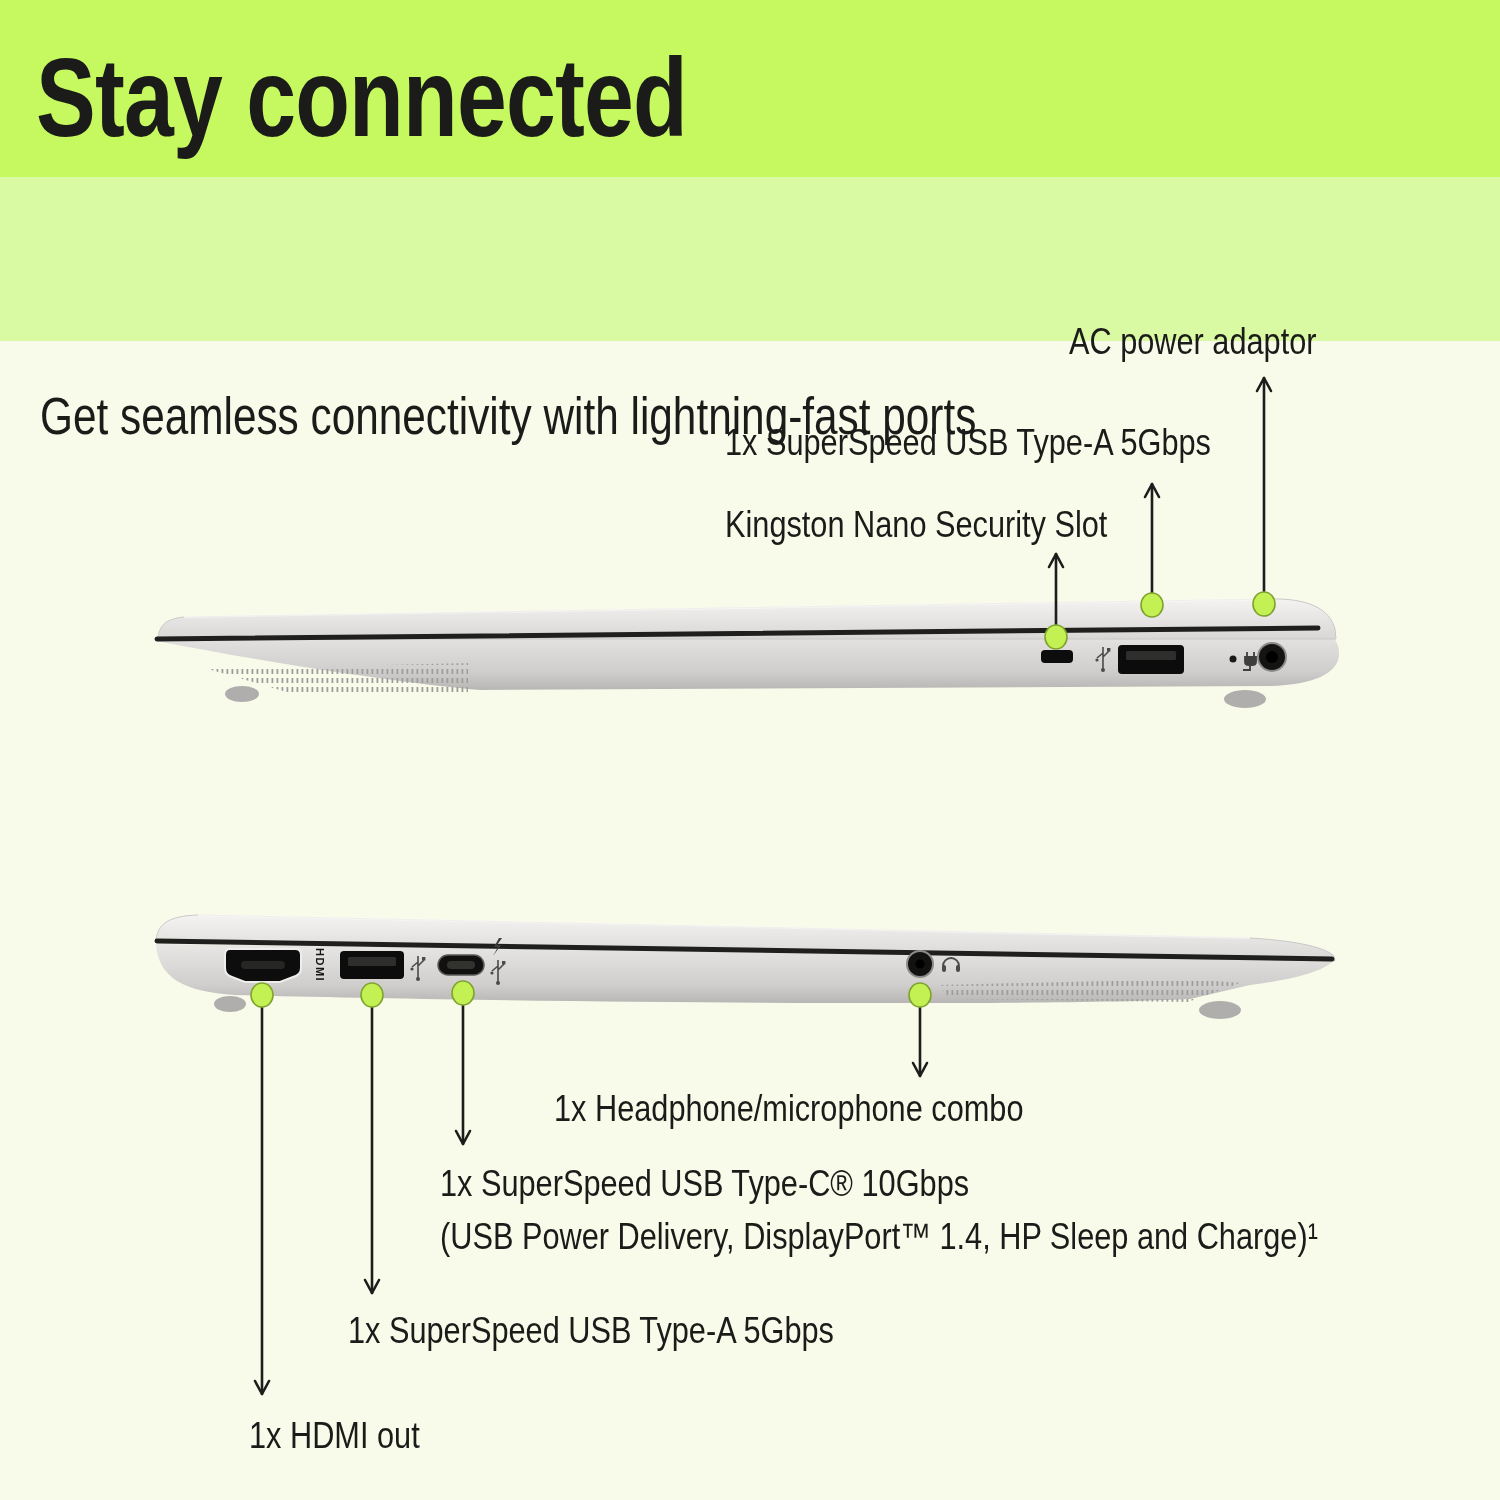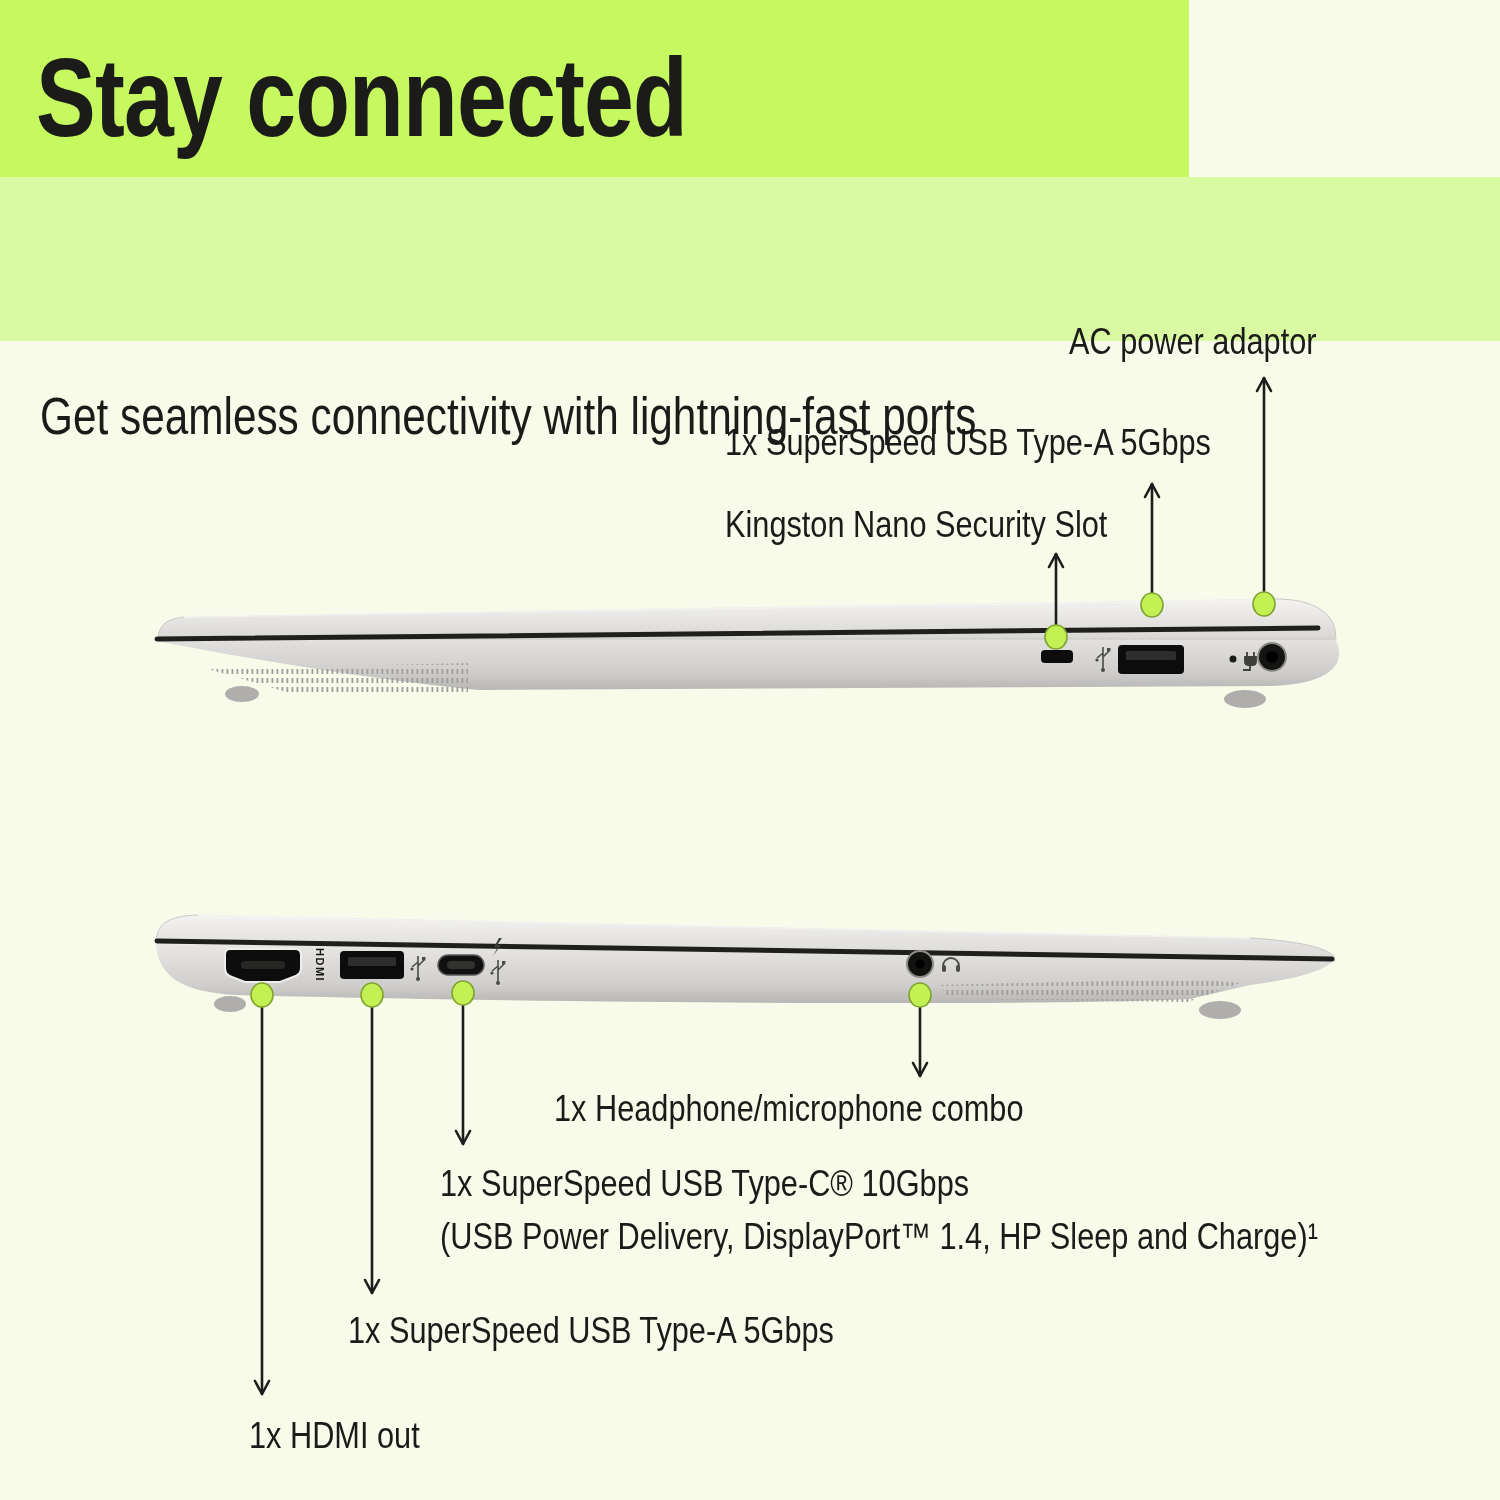--- a/index.html
+++ b/index.html
@@ -2,21 +2,21 @@
 <html style="--band1: #C6F95F; --band2: #D9F9A2; --background: #F9FBEA; --text: #1B1B19; --marker: #C3F153; --marker-ring: #7FA32F; --laptop-silver-light: #F1F0EE; --laptop-silver-dark: #C4C3C1; --laptop-seam: #1F1F1D;"><head>
 <meta charset="utf-8">
 <style>
   html,body{margin:0;padding:0;background:#fff;}
   .canvas{
     position:relative;width:1500px;height:1500px;overflow:hidden;
     background:var(--background,#F9FBEA);
     font-family:"Liberation Sans","DejaVu Sans",sans-serif;
     color:var(--text,#1B1B19);
   }
-  .band1{position:absolute;left:0;top:0;width:1189px;height:177px;background:var(--band1,#C6F95F);}
+  .band1{position:absolute;left:0;top:0;width:1500px;height:177px;background:var(--band1,#C6F95F);}
   .band2{position:absolute;left:0;top:177px;width:1500px;height:164px;background:var(--band2,#D9F9A2);}
   .title{
     position:absolute;left:36px;top:42px;margin:0;
     font-size:112px;font-weight:bold;line-height:1;letter-spacing:-1px;
     white-space:nowrap;transform:scaleX(0.80);transform-origin:0 0;
   }
   .subtitle{
     position:absolute;left:40px;top:214px;margin:0;
     font-size:51px;font-weight:normal;line-height:1;
     white-space:nowrap;transform:scaleX(0.83);transform-origin:0 0;

